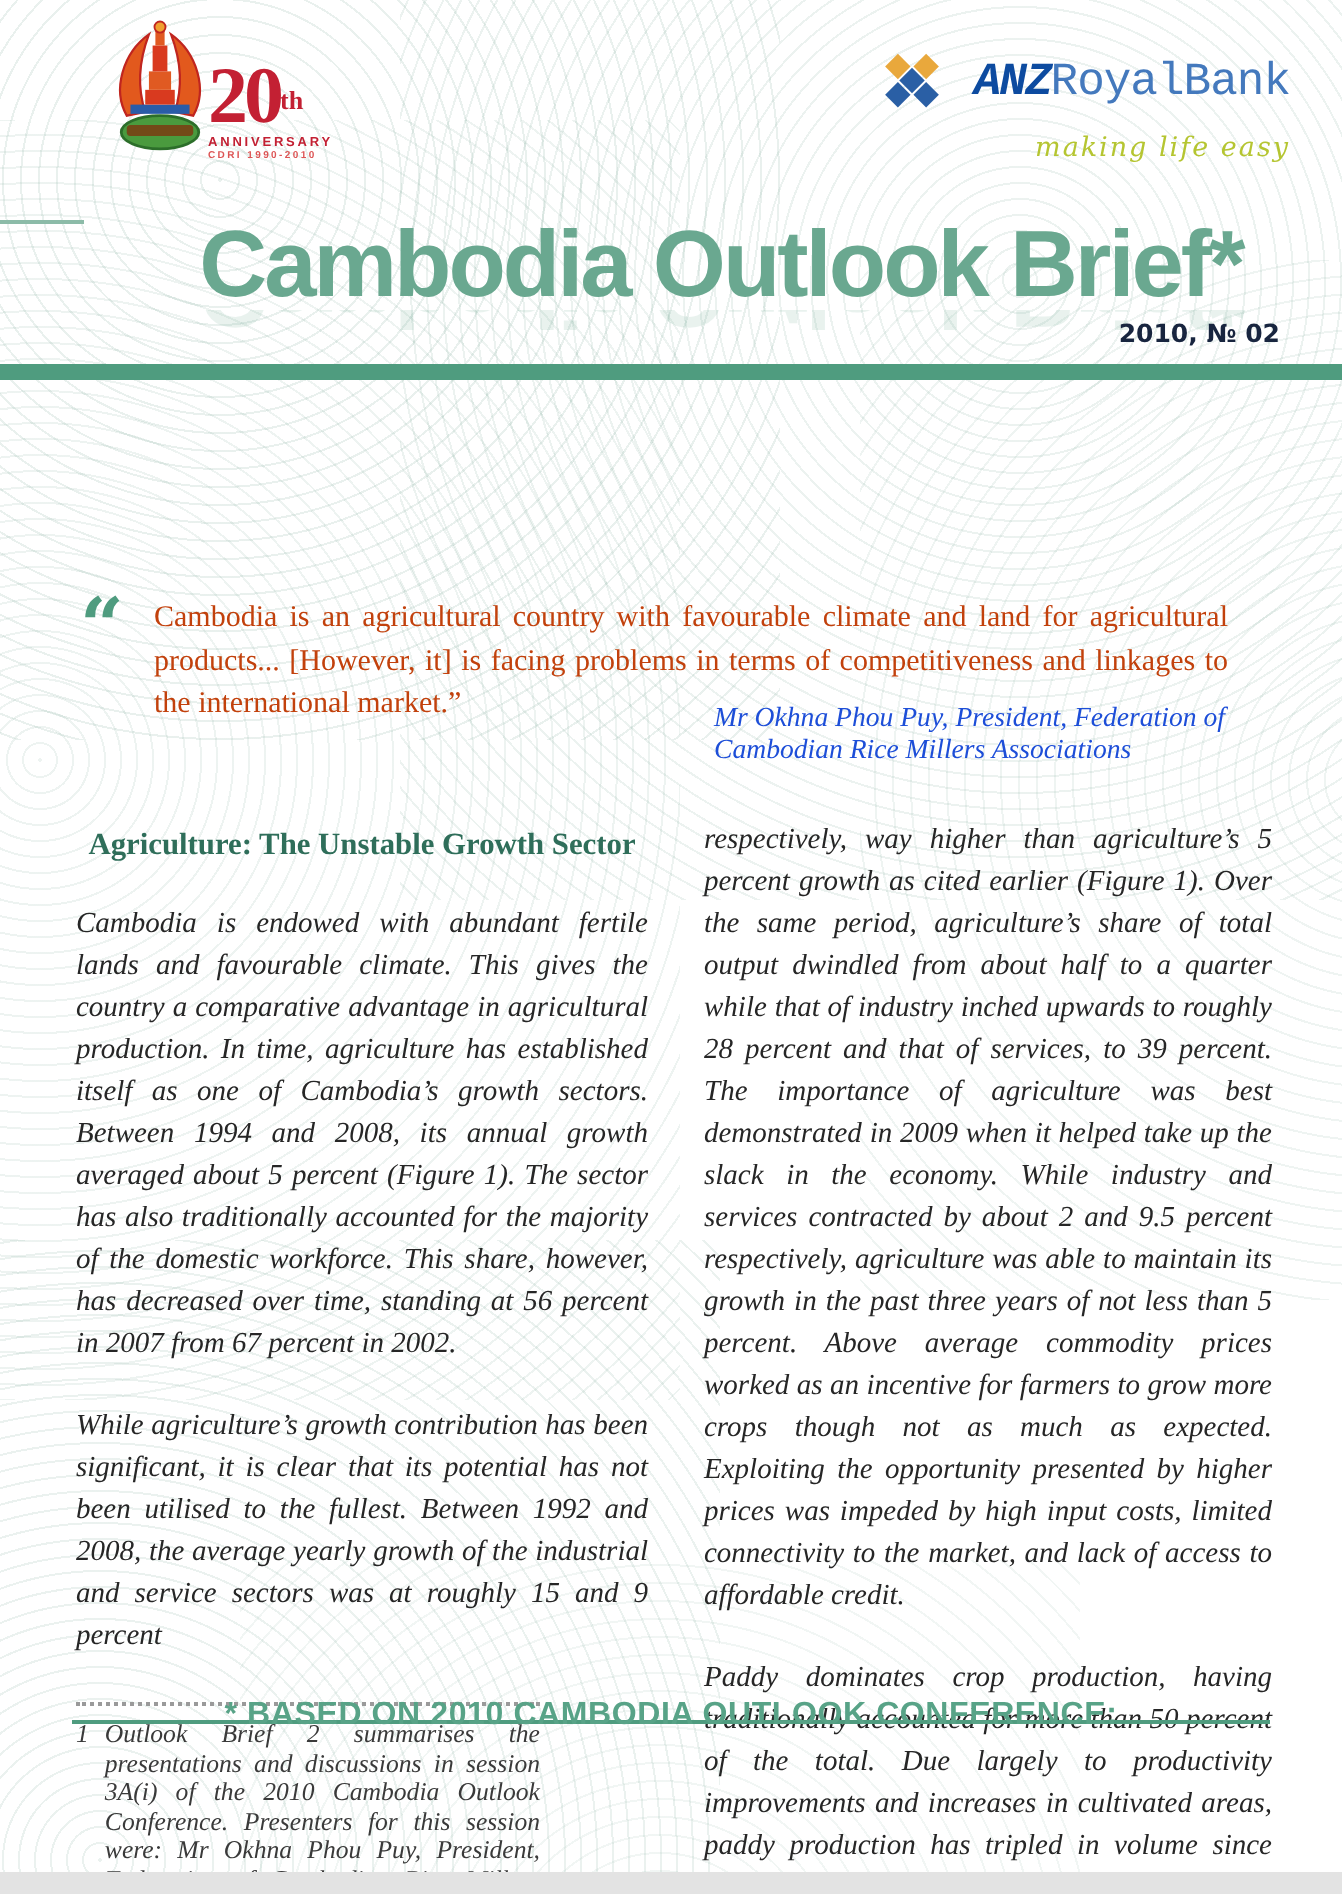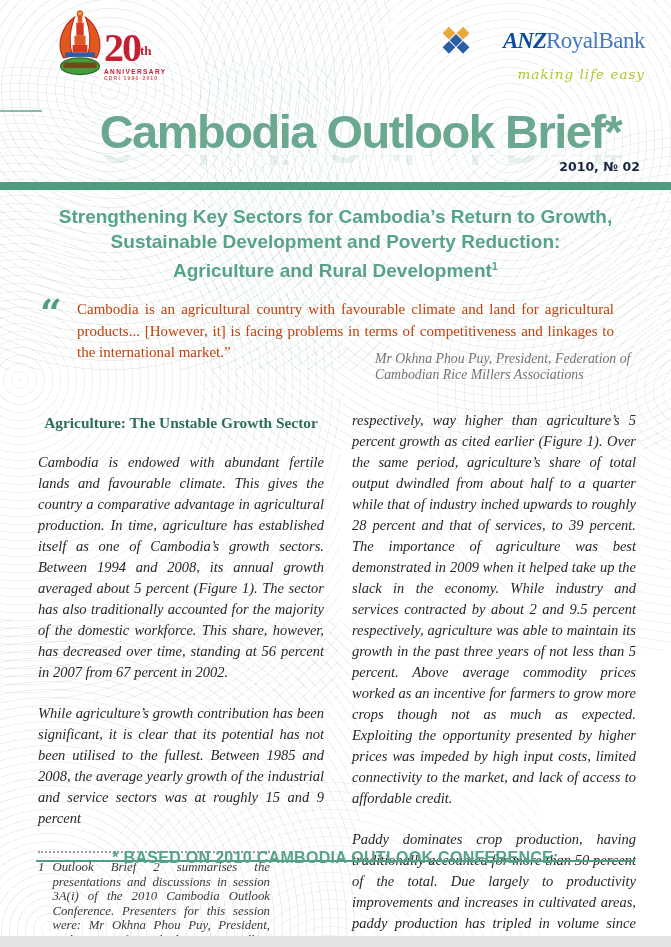--- a/index.html
+++ b/index.html
@@ -39,21 +39,21 @@
 
   
   .anz{position:absolute;right:26px;top:28px;width:200px;text-align:right;}
   .anz-squares{position:absolute;left:-4px;top:-2px;width:30px;height:30px;transform:rotate(45deg);}
   .anz-squares .sq{position:absolute;width:9px;height:9px;}
   .sq-a{left:10px;top:0;background:#e9a83c;}
   .sq-b{left:0;top:10px;background:#e9a83c;}
   .sq-c{left:10px;top:10px;background:#2a5fa5;}
   .sq-d{left:20px;top:10px;background:#2a5fa5;}
   .sq-e{left:10px;top:20px;background:#2a5fa5;}
-  .anz-name{font-family:Liberation Serif, serif;white-space:nowrap;}
+  .anz-name{font-family:Liberation Mono, monospace;white-space:nowrap;}
   .anz-name .anz-bold{font-size:23px;font-weight:800;font-style:italic;color:#0d4ba0;letter-spacing:-1px;}
   .anz-name .anz-royal{font-size:23px;font-weight:400;color:#4479bd;letter-spacing:-.5px;}
   .anz-tagline{font-family:"DejaVu Serif","Liberation Serif",serif;font-style:italic;
                font-size:13.5px;color:#b5c531;letter-spacing:1px;margin-top:12px;}
 
   
   .decor-line{position:absolute;left:0;top:110px;width:42px;height:2px;background:#8cbba8;}
   .masthead-title{position:absolute;top:104px;left:0;width:100%;box-sizing:border-box;
                   padding-left:50px;text-align:center;
                   font-family:"Liberation Sans","DejaVu Sans",sans-serif;
@@ -74,21 +74,21 @@
             font-family:"Liberation Sans","DejaVu Sans",sans-serif;
             font-size:19px;font-weight:700;color:#57a389;line-height:24.5px;}
   .headline sup{font-size:11px;}
 
   
   .quote{position:absolute;top:299px;left:77px;width:537px;
          font-size:15px;line-height:21.5px;text-align:justify;color:#c2410c;}
   .quote-mark{position:absolute;left:40px;top:294px;font-size:38px;line-height:1;
               color:#4f9c7f;font-family:"DejaVu Serif",serif;font-weight:700;}
   .attribution{position:absolute;top:351px;left:357px;width:272px;
-               font-style:italic;font-size:13.8px;line-height:15.5px;color:#737373;margin-left:18px;}
+               font-style:italic;font-size:13.8px;line-height:15.5px;color:#1d4ed8;}
 
   
   .col{position:absolute;font-size:14.5px;line-height:21px;text-align:justify;color:#262626;}
   .col-left{left:38px;top:412px;width:286px;}
   .col-right{left:352px;top:410px;width:284px;}
   .section-heading{font-size:15.4px;font-weight:700;color:#2f6e5a;margin:0 0 19px 0;text-align:center;}
   .para{margin:0 0 20px 0;font-style:italic;}
   .para:last-child{margin-bottom:0;}
   .footnote{margin-top:22px;border-top:2px dotted #9a9a9a;width:232px;padding-top:7px;}
   .footnote-body{display:flex;gap:8px;font-style:italic;font-size:12.8px;
@@ -147,34 +147,29 @@
     </div>
     <div class="anz-tagline">making life easy</div>
   </div>
 
   <div class="decor-line"></div>
   <div class="masthead-title">Cambodia Outlook Brief*</div>
   <div class="masthead-mirror">Cambodia Outlook Brief*</div>
   <div class="issue">2010, № 02</div>
   <div class="green-bar"></div>
 
-  <div class="headline">
-    <div>Strengthening Key Sectors for Cambodia’s Return to Growth,</div>
-    <div>Sustainable Development and Poverty Reduction:</div>
-    <div><span>Agriculture and Rural Development</span><sup>1</sup></div>
-  </div>
 
   <div class="quote-mark">“</div>
   <div class="quote">Cambodia is an agricultural country with favourable climate and land for agricultural products... [However, it] is facing problems in terms of competitiveness and linkages to the international market.”</div>
   <div class="attribution">Mr Okhna Phou Puy, President, Federation of Cambodian Rice Millers Associations</div>
 
   <div class="col col-left">
     <h3 class="section-heading">Agriculture: The Unstable Growth Sector</h3>
     <p class="para">Cambodia is endowed with abundant fertile lands and favourable climate. This gives the country a comparative advantage in agricultural production. In time, agriculture has established itself as one of Cambodia’s growth sectors. Between 1994 and 2008, its annual growth averaged about 5 percent (Figure 1). The sector has also traditionally accounted for the majority of the domestic workforce. This share, however, has decreased over time, standing at 56 percent in 2007 from 67 percent in 2002.</p>
-    <p class="para">While agriculture’s growth contribution has been significant, it is clear that its potential has not been utilised to the fullest. Between 1985 and 2008, the average yearly growth of the industrial and service sectors was at roughly 15 and 9 percent</p>
+    <p class="para">While agriculture’s growth contribution has been significant, it is clear that its potential has not been utilised to the fullest. Between 1992 and 2008, the average yearly growth of the industrial and service sectors was at roughly 15 and 9 percent</p>
     <div class="footnote">
       <div class="footnote-body">
         <span class="footnote-num">1</span>
         <span>Outlook Brief 2 summarises the presentations and discussions in session 3A(i) of the 2010 Cambodia Outlook Conference. Presenters for this session were: Mr Okhna Phou Puy, President, Federation of Cambodian Rice Millers Associations and Dr Tong Kimsun, Programme Coordinator, Economy, Trade and Regional Cooperation, CDRI.</span>
       </div>
     </div>
   </div>
 
   <div class="col col-right">
     <p class="para">respectively, way higher than agriculture’s 5 percent growth as cited earlier (Figure 1). Over the same period, agriculture’s share of total output dwindled from about half to a quarter while that of industry inched upwards to roughly 28 percent and that of services, to 39 percent. The importance of agriculture was best demonstrated in 2009 when it helped take up the slack in the economy. While industry and services contracted by about 2 and 9.5 percent respectively, agriculture was able to maintain its growth in the past three years of not less than 5 percent. Above average commodity prices worked as an incentive for farmers to grow more crops though not as much as expected. Exploiting the opportunity presented by higher prices was impeded by high input costs, limited connectivity to the market, and lack of access to affordable credit.</p>

